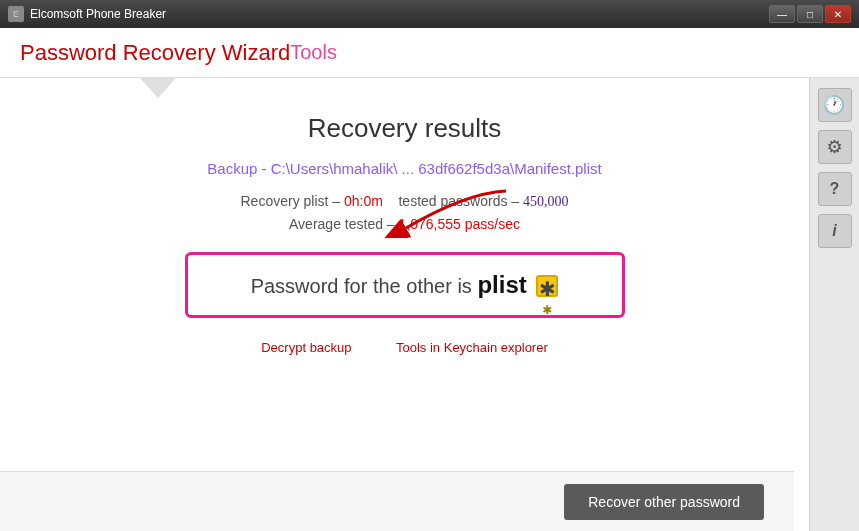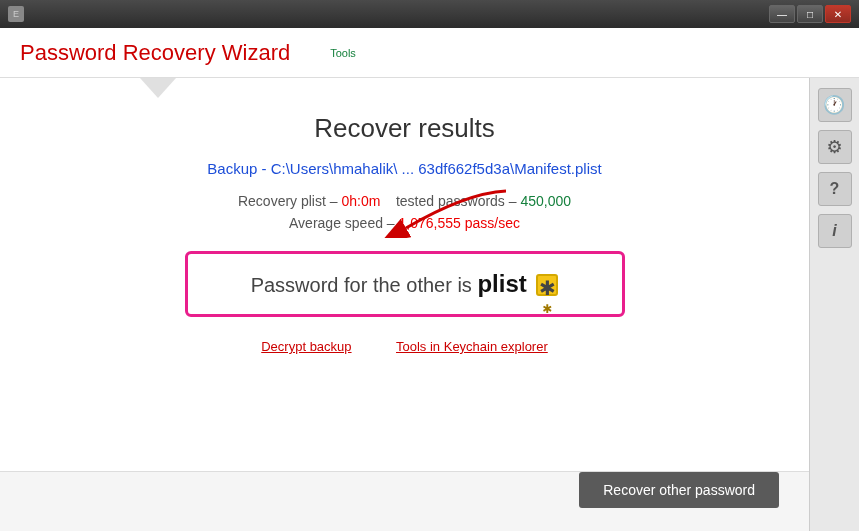--- a/index.html
+++ b/index.html
@@ -69,32 +69,31 @@
     }
 
     
     .menu-bar {
       background: #fff;
       height: 50px;
       display: flex;
       align-items: center;
       padding: 0 20px;
       border-bottom: 1px solid #ddd;
-      gap: 40px;
     }
 
     .menu-title {
       color: #cc0000;
       font-size: 22px;
       font-weight: normal;
     }
 
     .menu-tools {
-      color: #15803d;
-      font-size: 11px;
+      color: #ec4899;
+      font-size: 20px;
       cursor: pointer;
     }
 
     
     .main-layout {
       display: flex;
       height: calc(531px - 78px);
     }
 
     
@@ -121,21 +120,21 @@
       text-align: center;
       font-size: 26px;
       font-weight: normal;
       color: #333;
       margin-top: 15px;
       margin-bottom: 16px;
     }
 
     .backup-path {
       text-align: center;
-      color: #1d4ed8;
+      color: #8b5cf6;
       font-size: 15px;
       margin-bottom: 16px;
     }
 
     .stats-section {
       text-align: center;
       margin-bottom: 20px;
       position: relative;
     }
 
@@ -144,22 +143,23 @@
       color: #555;
       margin-bottom: 6px;
     }
 
     .stat-value {
       color: #e00;
       font-weight: normal;
     }
 
     .stat-value-black {
-      color: #15803d;
+      color: #4c1d95;
       font-weight: normal;
+      font-family: Liberation Serif, serif;
     }
 
     
     .password-box {
       border: 3px solid #e91e8c;
       border-radius: 6px;
       padding: 16px 20px;
       margin: 10px auto 20px auto;
       max-width: 440px;
       text-align: center;
@@ -198,37 +198,36 @@
     }
 
     
     .action-links {
       text-align: center;
       margin-top: 4px;
     }
 
     .action-link {
       color: #cc0000;
-      text-decoration: underline;
       font-size: 13px;
       cursor: pointer;
       margin: 0 20px;
     }
 
     
     .bottom-bar {
       position: absolute;
       bottom: 0;
-      right: 0;
+      right: 15px;
       left: 0;
       height: 60px;
       background: #f5f5f5;
       border-top: 1px solid #ddd;
       display: flex;
-      align-items: flex-start;
+      align-items: center;
       justify-content: flex-end;
       padding-right: 30px;
     }
 
     .recover-btn {
       background: #5a5a5a;
       color: #fff;
       border: none;
       padding: 10px 24px;
       font-size: 14px;
@@ -263,53 +262,54 @@
     }
   </style>
 </head>
 <body>
 
 <div class="title-bar">
   <div class="title-bar-left">
     <div class="title-bar-icon">
       <span style="color:#ccc;font-size:9px;">E</span>
     </div>
+    <span class="title-bar-text">Elcomsoft Phone Breaker</span>
   </div>
   <div class="title-bar-controls">
     <div class="title-btn">—</div>
     <div class="title-btn">□</div>
     <div class="title-btn close">✕</div>
   </div>
 </div>
 
 <div class="menu-bar">
   <span class="menu-title">Password Recovery Wizard</span>
   <span class="menu-tools">Tools</span>
 </div>
 
 <div class="main-layout">
 
   <div class="content-area">
 
     <div class="arrow-decoration"></div>
 
-    <h1 class="page-title">Recover results</h1>
+    <h1 class="page-title">Recovery results</h1>
 
     <p class="backup-path">Backup - C:\Users\hmahalik\ ... 63df662f5d3a\Manifest.plist</p>
 
     <div class="stats-section">
       <div class="stat-row">
         <span>Recovery plist –</span>
         <span class="stat-value">0h:0m</span>
         &nbsp;&nbsp;
         <span>tested passwords –</span>
         <span class="stat-value-black">450,000</span>
       </div>
       <div class="stat-row">
-        <span>Average speed –</span>
+        <span>Average tested –</span>
         <span class="stat-value">1,076,555 pass/sec</span>
       </div>
 
       <svg style="position:absolute;top:-10px;left:42%;width:180px;height:55px;pointer-events:none;" viewBox="0 0 180 55">
         <defs>
           <marker id="arrowhead" markerWidth="10" markerHeight="7" refX="0" refY="3.5" orient="auto">
             <polygon points="0 0, 10 3.5, 0 7" fill="#cc0000"></polygon>
           </marker>
         </defs>
         <path d="M 160 8 Q 120 10 60 45" stroke="#cc0000" stroke-width="3" fill="none" marker-end="url(#arrowhead)"></path>

